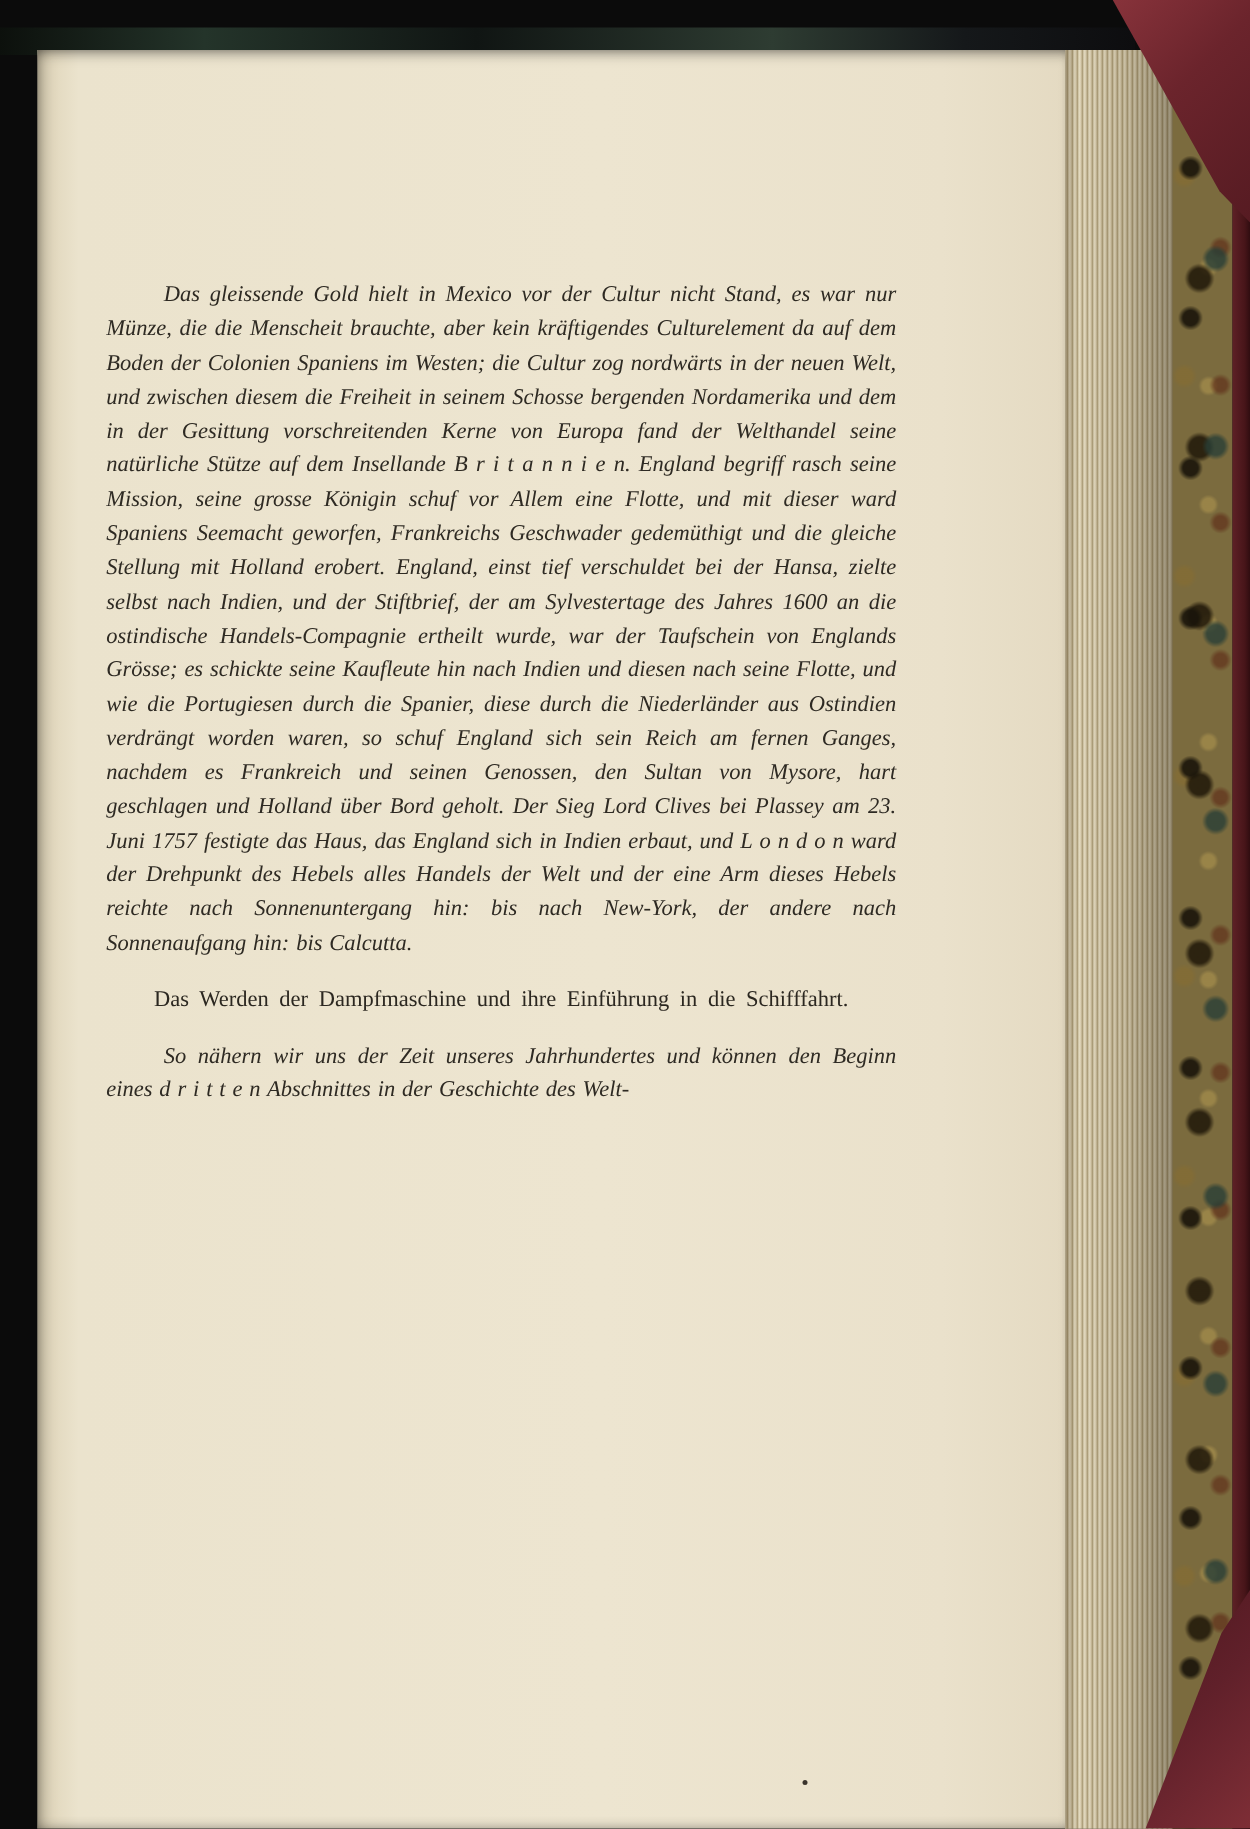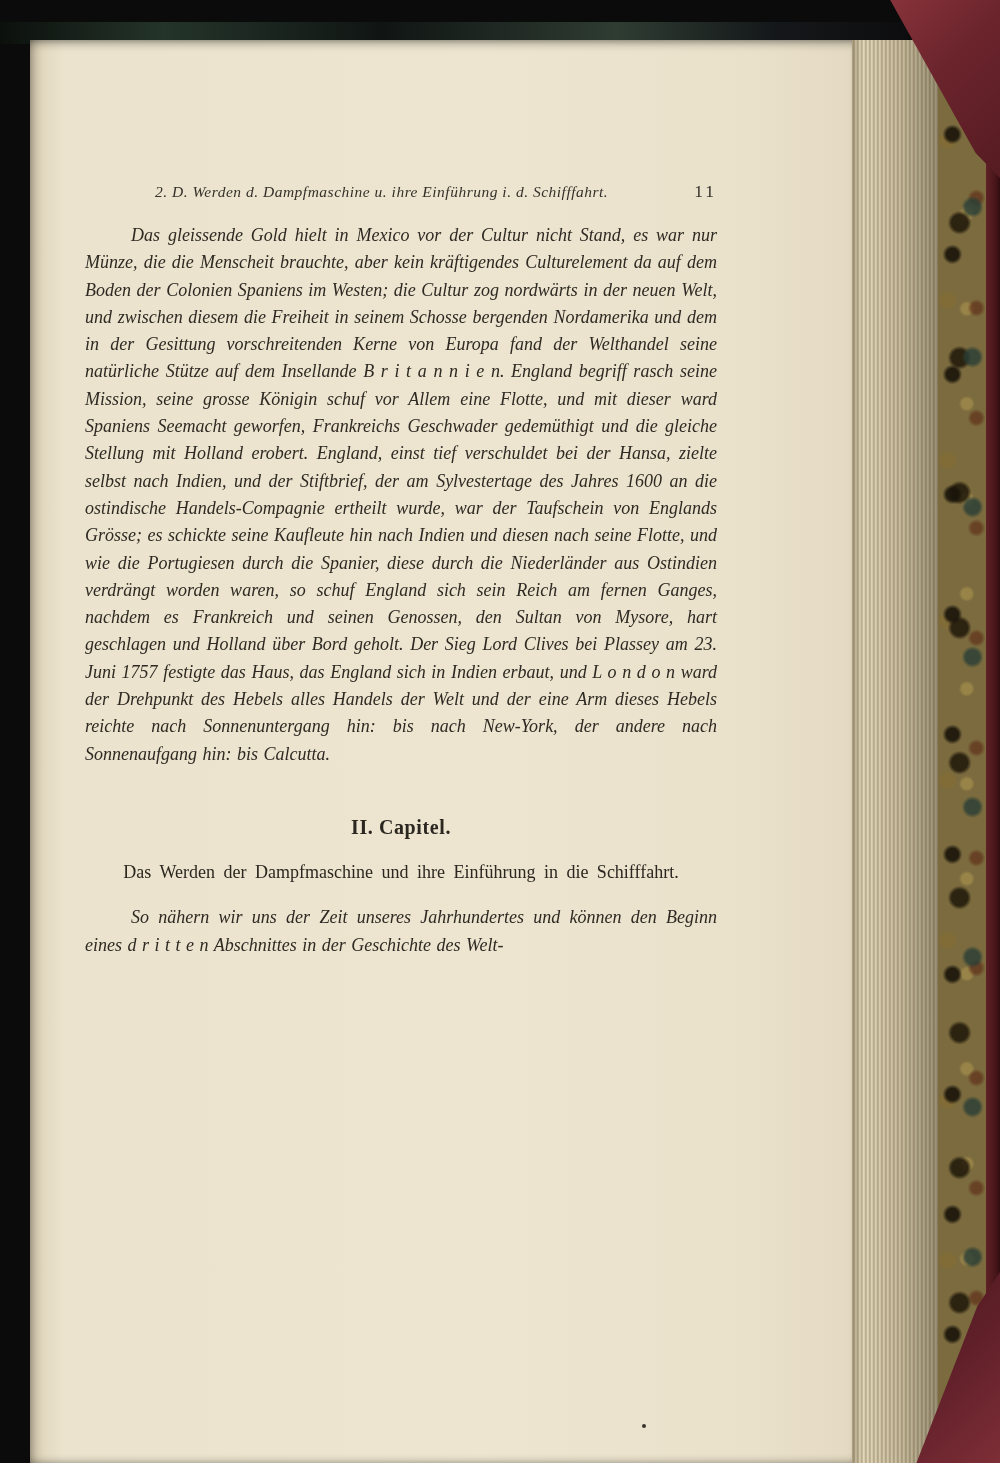--- a/index.html
+++ b/index.html
@@ -153,28 +153,23 @@
 </style>
 </head>
 <body>
 
 <div>
 
   <div class="book-top-edge"></div>
 
   <div class="page">
 
-    <div class="running-header">
-      <span class="running-title">2. D. Werden d. Dampfmaschine u. ihre Einführung i. d. Schifffahrt.</span>
-      <span class="page-number">11</span>
-    </div>
 
     <div class="body-text">
       <p class="para indent">Das gleissende Gold hielt in Mexico vor der Cultur nicht Stand, es war nur Münze, die die Menscheit brauchte, aber kein kräftigendes Culturelement da auf dem Boden der Colonien Spaniens im Westen; die Cultur zog nordwärts in der neuen Welt, und zwischen diesem die Freiheit in seinem Schosse bergenden Nordamerika und dem in der Gesittung vorschreitenden Kerne von Europa fand der Welthandel seine natürliche Stütze auf dem Insellande B r i t a n n i e n. England begriff rasch seine Mission, seine grosse Königin schuf vor Allem eine Flotte, und mit dieser ward Spaniens Seemacht geworfen, Frankreichs Geschwader gedemüthigt und die gleiche Stellung mit Holland erobert. England, einst tief verschuldet bei der Hansa, zielte selbst nach Indien, und der Stiftbrief, der am Sylvestertage des Jahres 1600 an die ostindische Handels-Compagnie ertheilt wurde, war der Taufschein von Englands Grösse; es schickte seine Kaufleute hin nach Indien und diesen nach seine Flotte, und wie die Portugiesen durch die Spanier, diese durch die Niederländer aus Ostindien verdrängt worden waren, so schuf England sich sein Reich am fernen Ganges, nachdem es Frankreich und seinen Genossen, den Sultan von Mysore, hart geschlagen und Holland über Bord geholt. Der Sieg Lord Clives bei Plassey am 23. Juni 1757 festigte das Haus, das England sich in Indien erbaut, und L o n d o n ward der Drehpunkt des Hebels alles Handels der Welt und der eine Arm dieses Hebels reichte nach Sonnenuntergang hin: bis nach New-York, der andere nach Sonnenaufgang hin: bis Calcutta.</p>
-      <h2 class="chapter-number">II. Capitel.</h2>
       <h3 class="chapter-title">Das Werden der Dampfmaschine und ihre Einführung in die Schifffahrt.</h3>
       <p class="para indent closing">So nähern wir uns der Zeit unseres Jahrhundertes und können den Beginn eines d r i t t e n Abschnittes in der Geschichte des Welt-</p>
     </div>
 
     <div class="ink-speck"></div>
   </div>
 
   <div class="fore-edge"></div>
   <div class="marbled"></div>
   <div class="spine-edge"></div>

